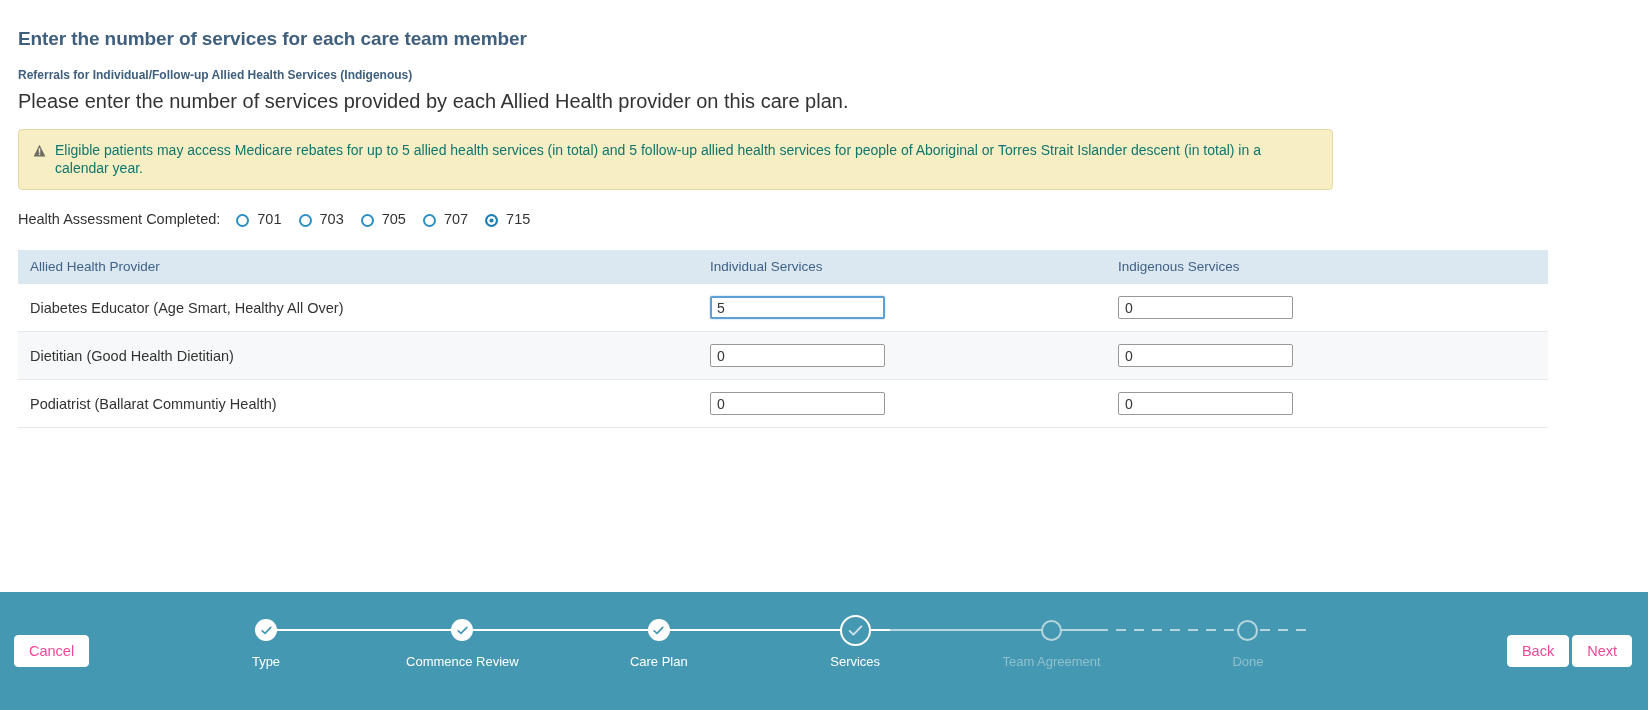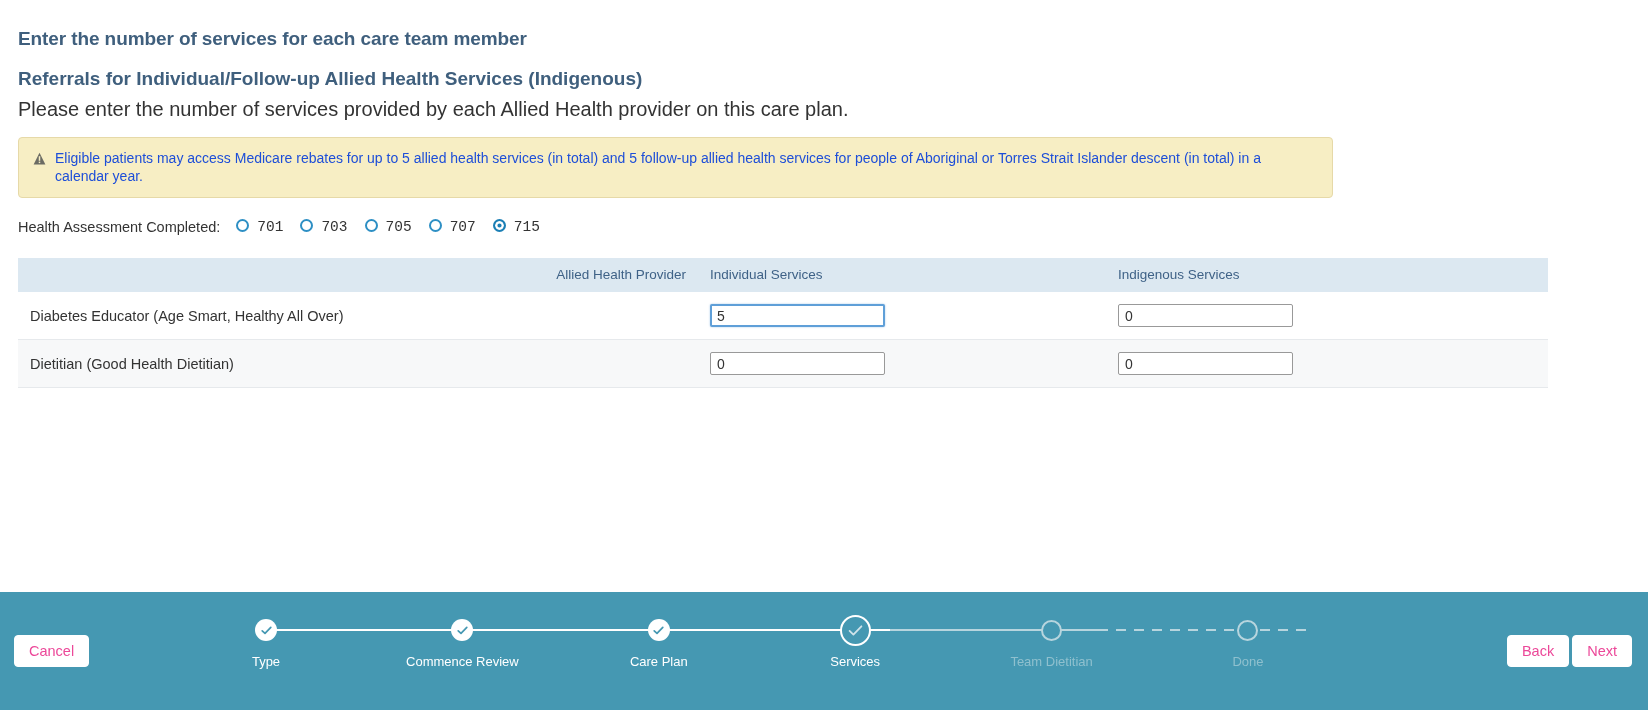--- a/index.html
+++ b/index.html
@@ -21,21 +21,21 @@
 
   .page-title {
     font-size: 19px;
     font-weight: bold;
     color: #3f5f7d;
     margin: 10px 0 18px 0;
     letter-spacing: -0.1px;
   }
 
   .section-title {
-    font-size: 19px;
+    font-size: 12px;
     font-weight: bold;
     color: #3f5f7d;
     margin: 16px 0 8px 0;
   }
 
   .section-desc {
     font-size: 20px;
     color: #333333;
     margin: 0 0 16px 0;
   }
@@ -52,42 +52,41 @@
     margin-bottom: 18px;
   }
   .alert-icon {
     flex: none;
     width: 13px;
     height: 14px;
     margin-top: 2px;
   }
   .alert-text {
     font-size: 14px;
-    color: #1d4ed8;
+    color: #0f766e;
     line-height: 1.25;
   }
 
   .radio-row {
     display: flex;
     align-items: center;
     gap: 0;
     margin-bottom: 20px;
     height: 22px;
   }
   .radio-row-label {
     font-size: 14.5px;
     color: #333333;
     margin-right: 16px;
   }
   .radio-item {
     display: flex;
-    align-items: flex-start;
+    align-items: flex-end;
     margin-right: 17px;
     cursor: pointer;
-    font-family: Liberation Mono, monospace;
   }
   .radio-dot {
     width: 13px;
     height: 13px;
     border-radius: 50%;
     border: 2px solid #2d8fc4;
     background: #ffffff;
     margin-right: 8px;
     position: relative;
     flex: none;
@@ -110,21 +109,21 @@
   table.services thead th {
     background: #dce8f1;
     color: #3f6287;
     font-size: 13.5px;
     font-weight: normal;
     text-align: left;
     padding: 9px 12px;
     height: 28px;
     vertical-align: middle;
   }
-  table.services thead th.c1 { width: 680px; text-align: right; }
+  table.services thead th.c1 { width: 680px; }
   table.services thead th.c2 { width: 408px; }
   table.services thead th.c3 { width: 442px; }
 
   table.services tbody tr { height: 48px; }
   table.services tbody tr.striped { background: #f7f8f9; }
   table.services tbody tr td {
     padding: 8px 12px;
     font-size: 14.5px;
     color: #333333;
     border-bottom: 1px solid #e6e9ec;
@@ -321,20 +320,29 @@
       </tr>
       <tr class="striped">
         <td>Dietitian (Good Health Dietitian)</td>
         <td>
           <input class="num" type="text" value="0" style="">
         </td>
         <td>
           <input class="num" type="text" value="0" style="">
         </td>
       </tr>
+      <tr>
+        <td>Podiatrist (Ballarat Communtiy Health)</td>
+        <td>
+          <input class="num" type="text" value="0" style="">
+        </td>
+        <td>
+          <input class="num" type="text" value="0" style="">
+        </td>
+      </tr>
     </tbody>
   </table>
 
 </div>
 
 <div class="footer">
 
   <button class="btn btn-cancel">Cancel</button>
 
   <div class="stepper">
@@ -387,21 +395,21 @@
             </svg>
           </div>
         </div>
         <div class="step-label">Services</div>
       </div>
 
       <div class="step todo">
         <div class="circle-wrap">
           <div class="circle"></div>
         </div>
-        <div class="step-label">Team Dietitian</div>
+        <div class="step-label">Team Agreement</div>
       </div>
 
       <div class="step todo">
         <div class="circle-wrap">
           <div class="circle"></div>
         </div>
         <div class="step-label">Done</div>
       </div>
 
     </div>

